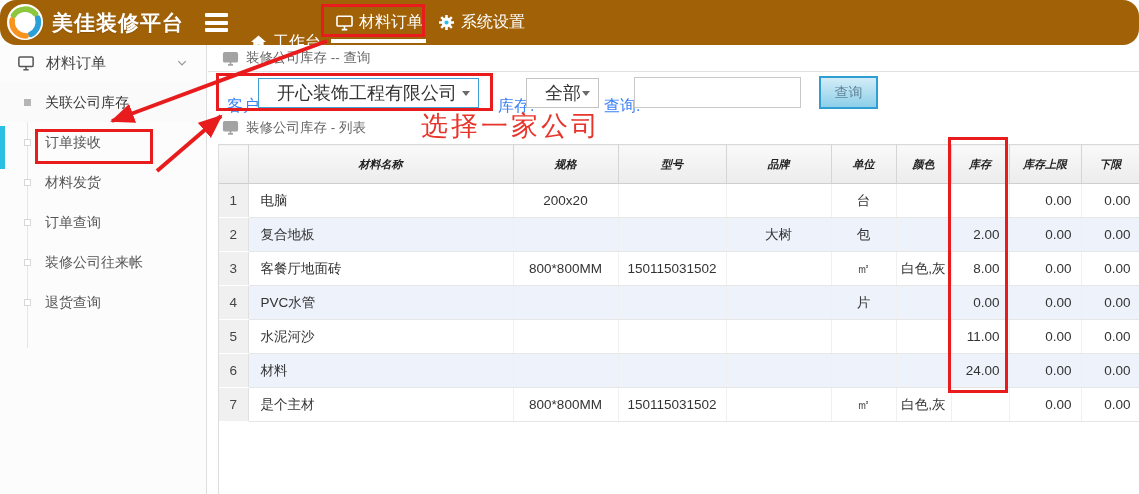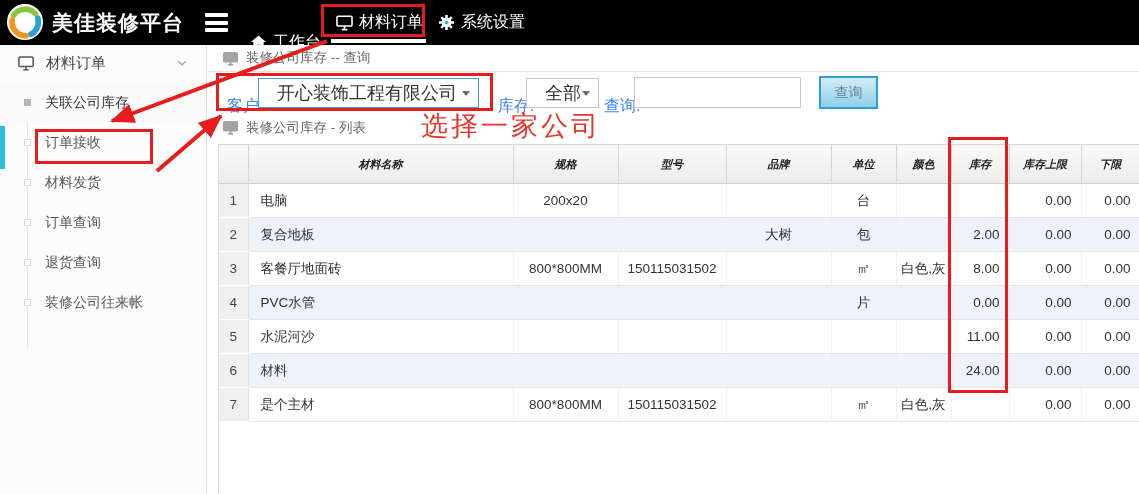--- a/index.html
+++ b/index.html
@@ -1,21 +1,21 @@
 <!DOCTYPE html>
 <html><head>
 <meta charset="utf-8">
 <style>
   * { margin:0; padding:0; box-sizing:border-box; }
   html,body { width:1139px; height:494px; }
   body { font-family:"Liberation Sans","DejaVu Sans",sans-serif; background:#fff; }
   .screen { position:relative; width:1139px; height:494px; overflow:hidden; background:#fff; }
 
   
-  .topbar { position:absolute; left:0; top:0; width:1139px; height:45px; background:#000000; }
+  .topbar { position:absolute; left:0; top:0; width:1139px; height:45px; background:#a16207;border-radius:16px; }
   .logo { position:absolute; left:6px; top:3px; width:38px; height:38px; }
   .app-title { position:absolute; left:52px; top:0; height:45px; line-height:45px;
                color:#fff; font-size:21px; font-weight:bold; letter-spacing:1px;
                text-shadow:0 1px 1px rgba(0,0,0,.15); }
   .hamburger { position:absolute; left:205px; top:13px; width:23px; height:19px; cursor:pointer; }
   .hamburger span { display:block; height:4px; background:#fff; border-radius:1px; margin-bottom:3.5px; }
   .nav-item { position:absolute; top:0; height:45px; display:flex; align-items:center; gap:5px;
               color:#fff; font-size:16px; cursor:pointer; }
   .nav-item .nicon { width:19px; height:19px; display:inline-block; }
   .nav-item .nicon svg { width:100%; height:100%; display:block; }
@@ -187,25 +187,25 @@
       <div class="side-item">
         <span class="marker"></span>
         <span>材料发货</span>
       </div>
       <div class="side-item">
         <span class="marker"></span>
         <span>订单查询</span>
       </div>
       <div class="side-item">
         <span class="marker"></span>
+        <span>装修公司往来帐</span>
+      </div>
+      <div class="side-item">
+        <span class="marker"></span>
         <span>退货查询</span>
-      </div>
-      <div class="side-item">
-        <span class="marker"></span>
-        <span>装修公司往来帐</span>
       </div>
     </div>
     <div class="side-accent"></div>
   </aside>
 
   <main class="main">
     <div class="sec-title first">
       <span class="sicon">
         <svg viewBox="0 0 24 24" fill="none" stroke="currentColor" stroke-width="2.4">
           <rect x="2.5" y="4" width="19" height="12.5" rx="1.5" fill="currentColor"></rect>

